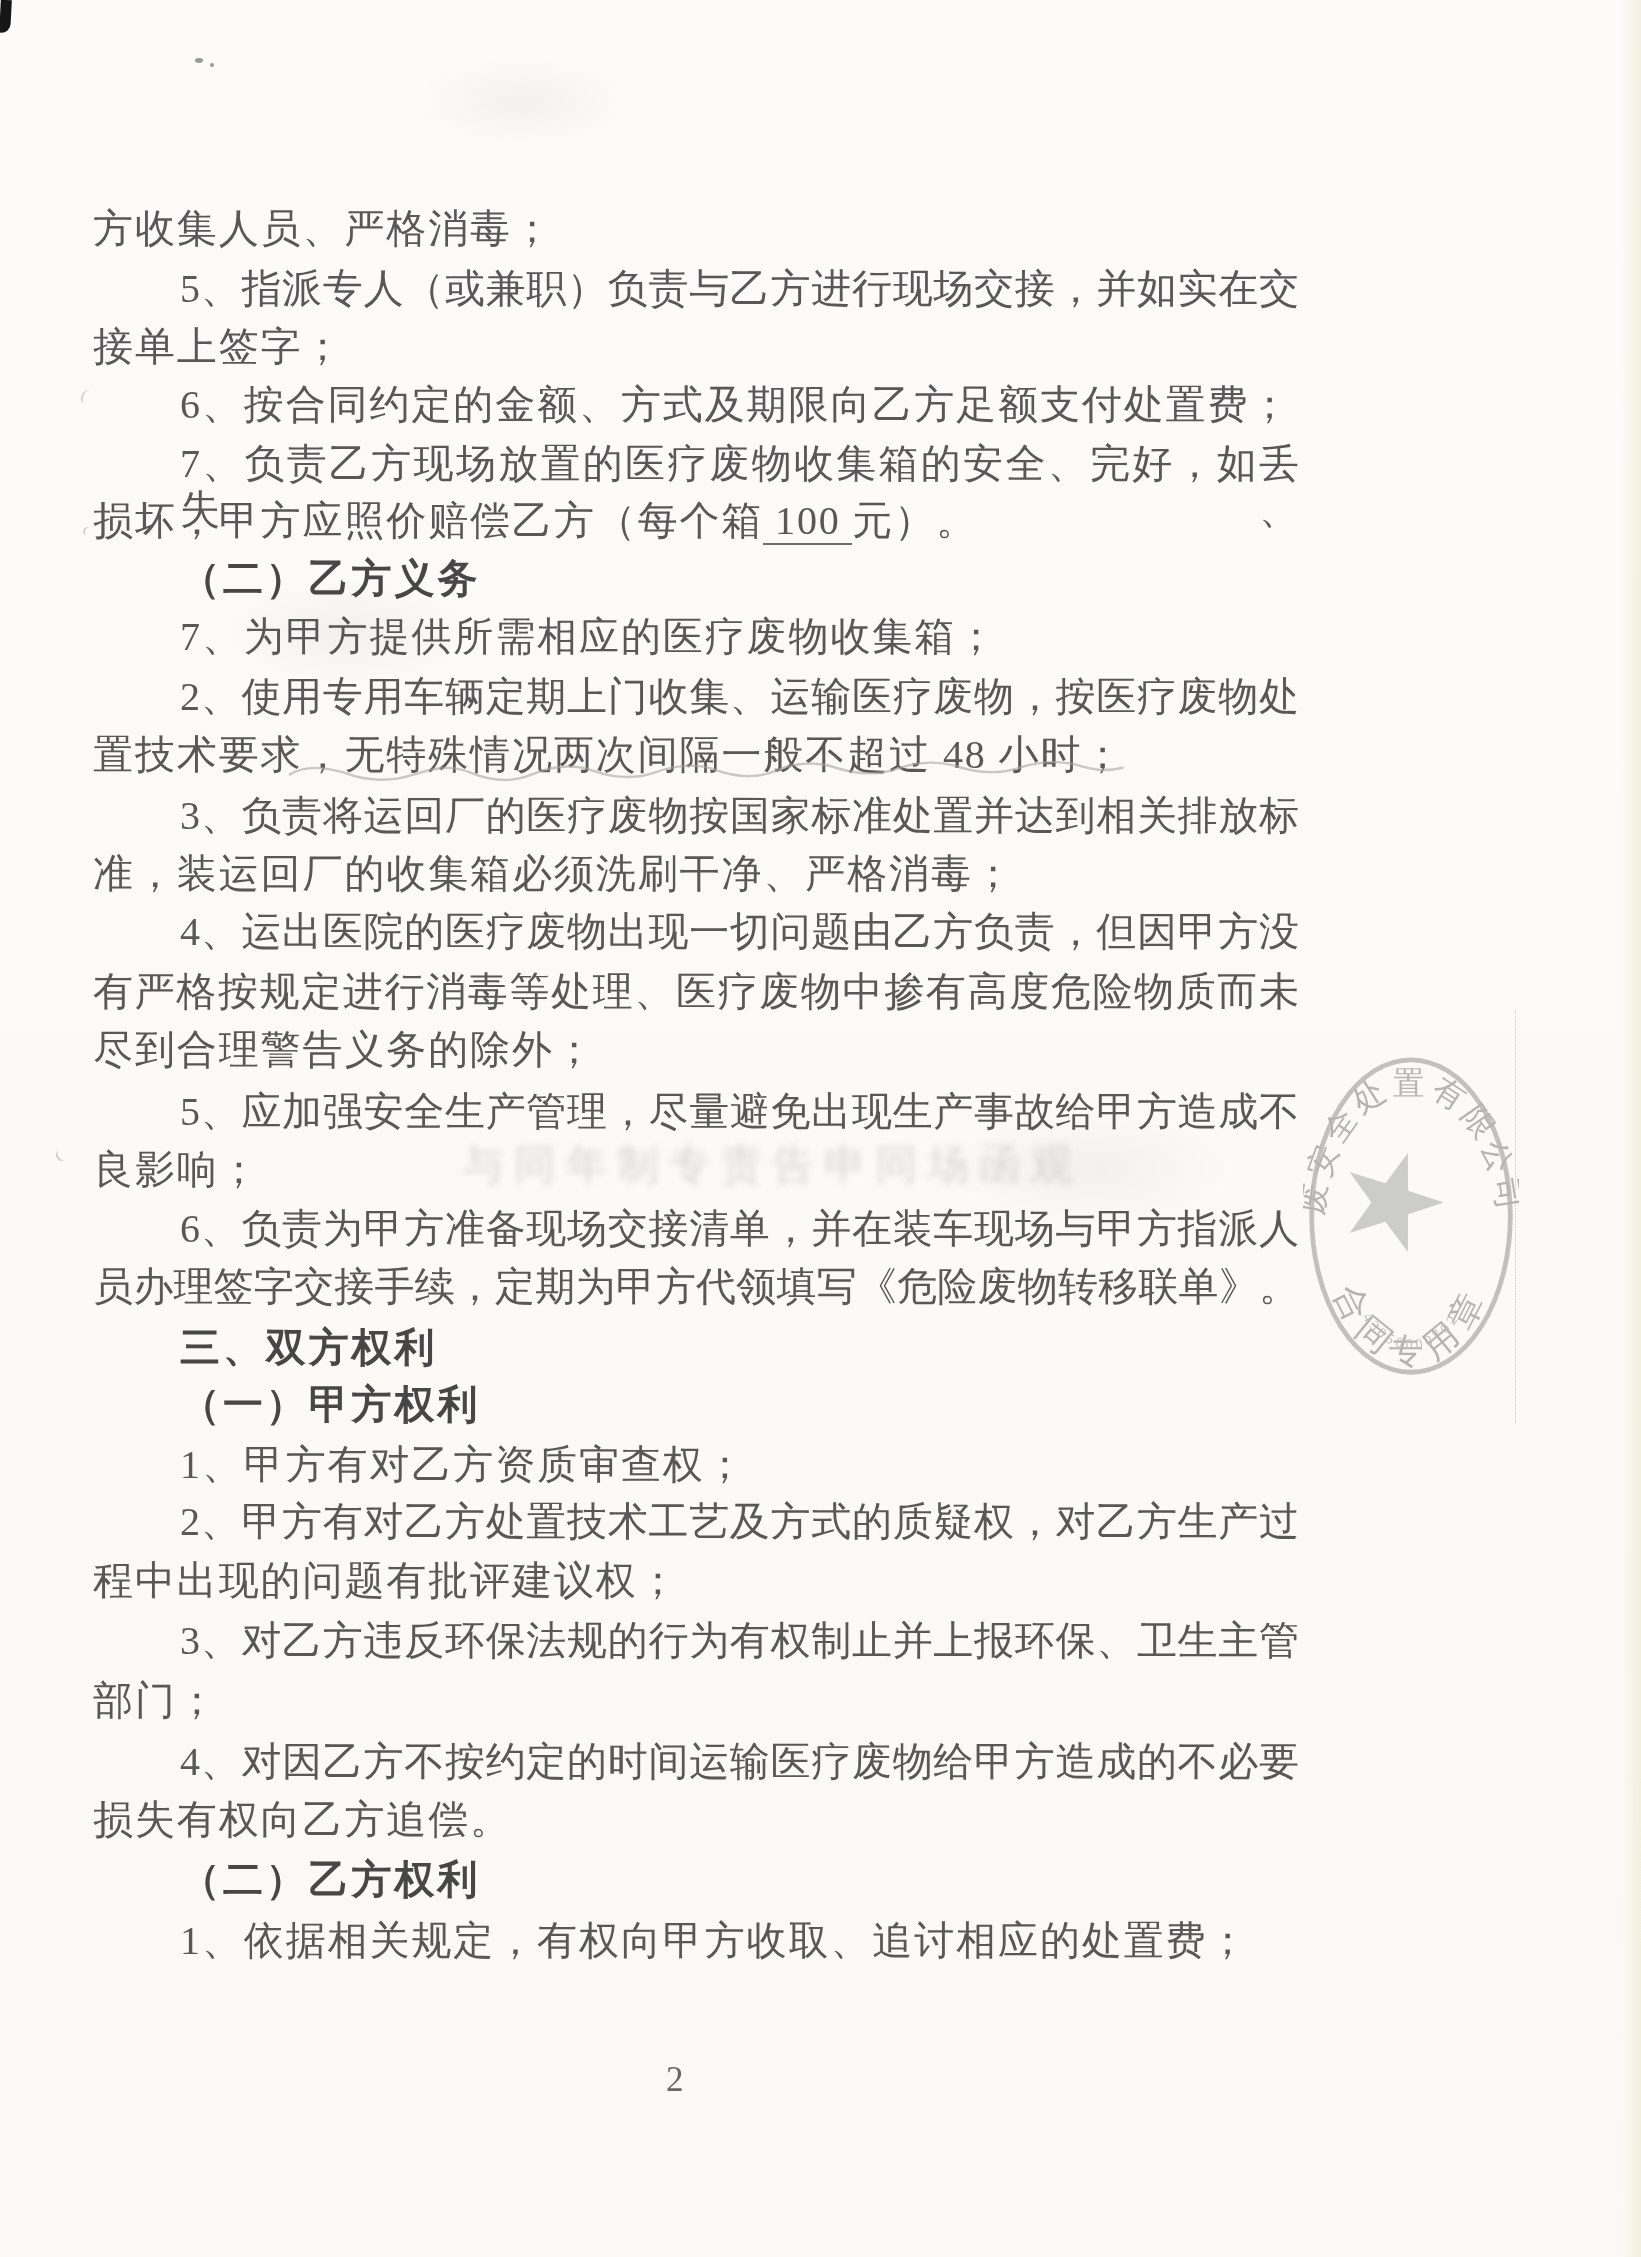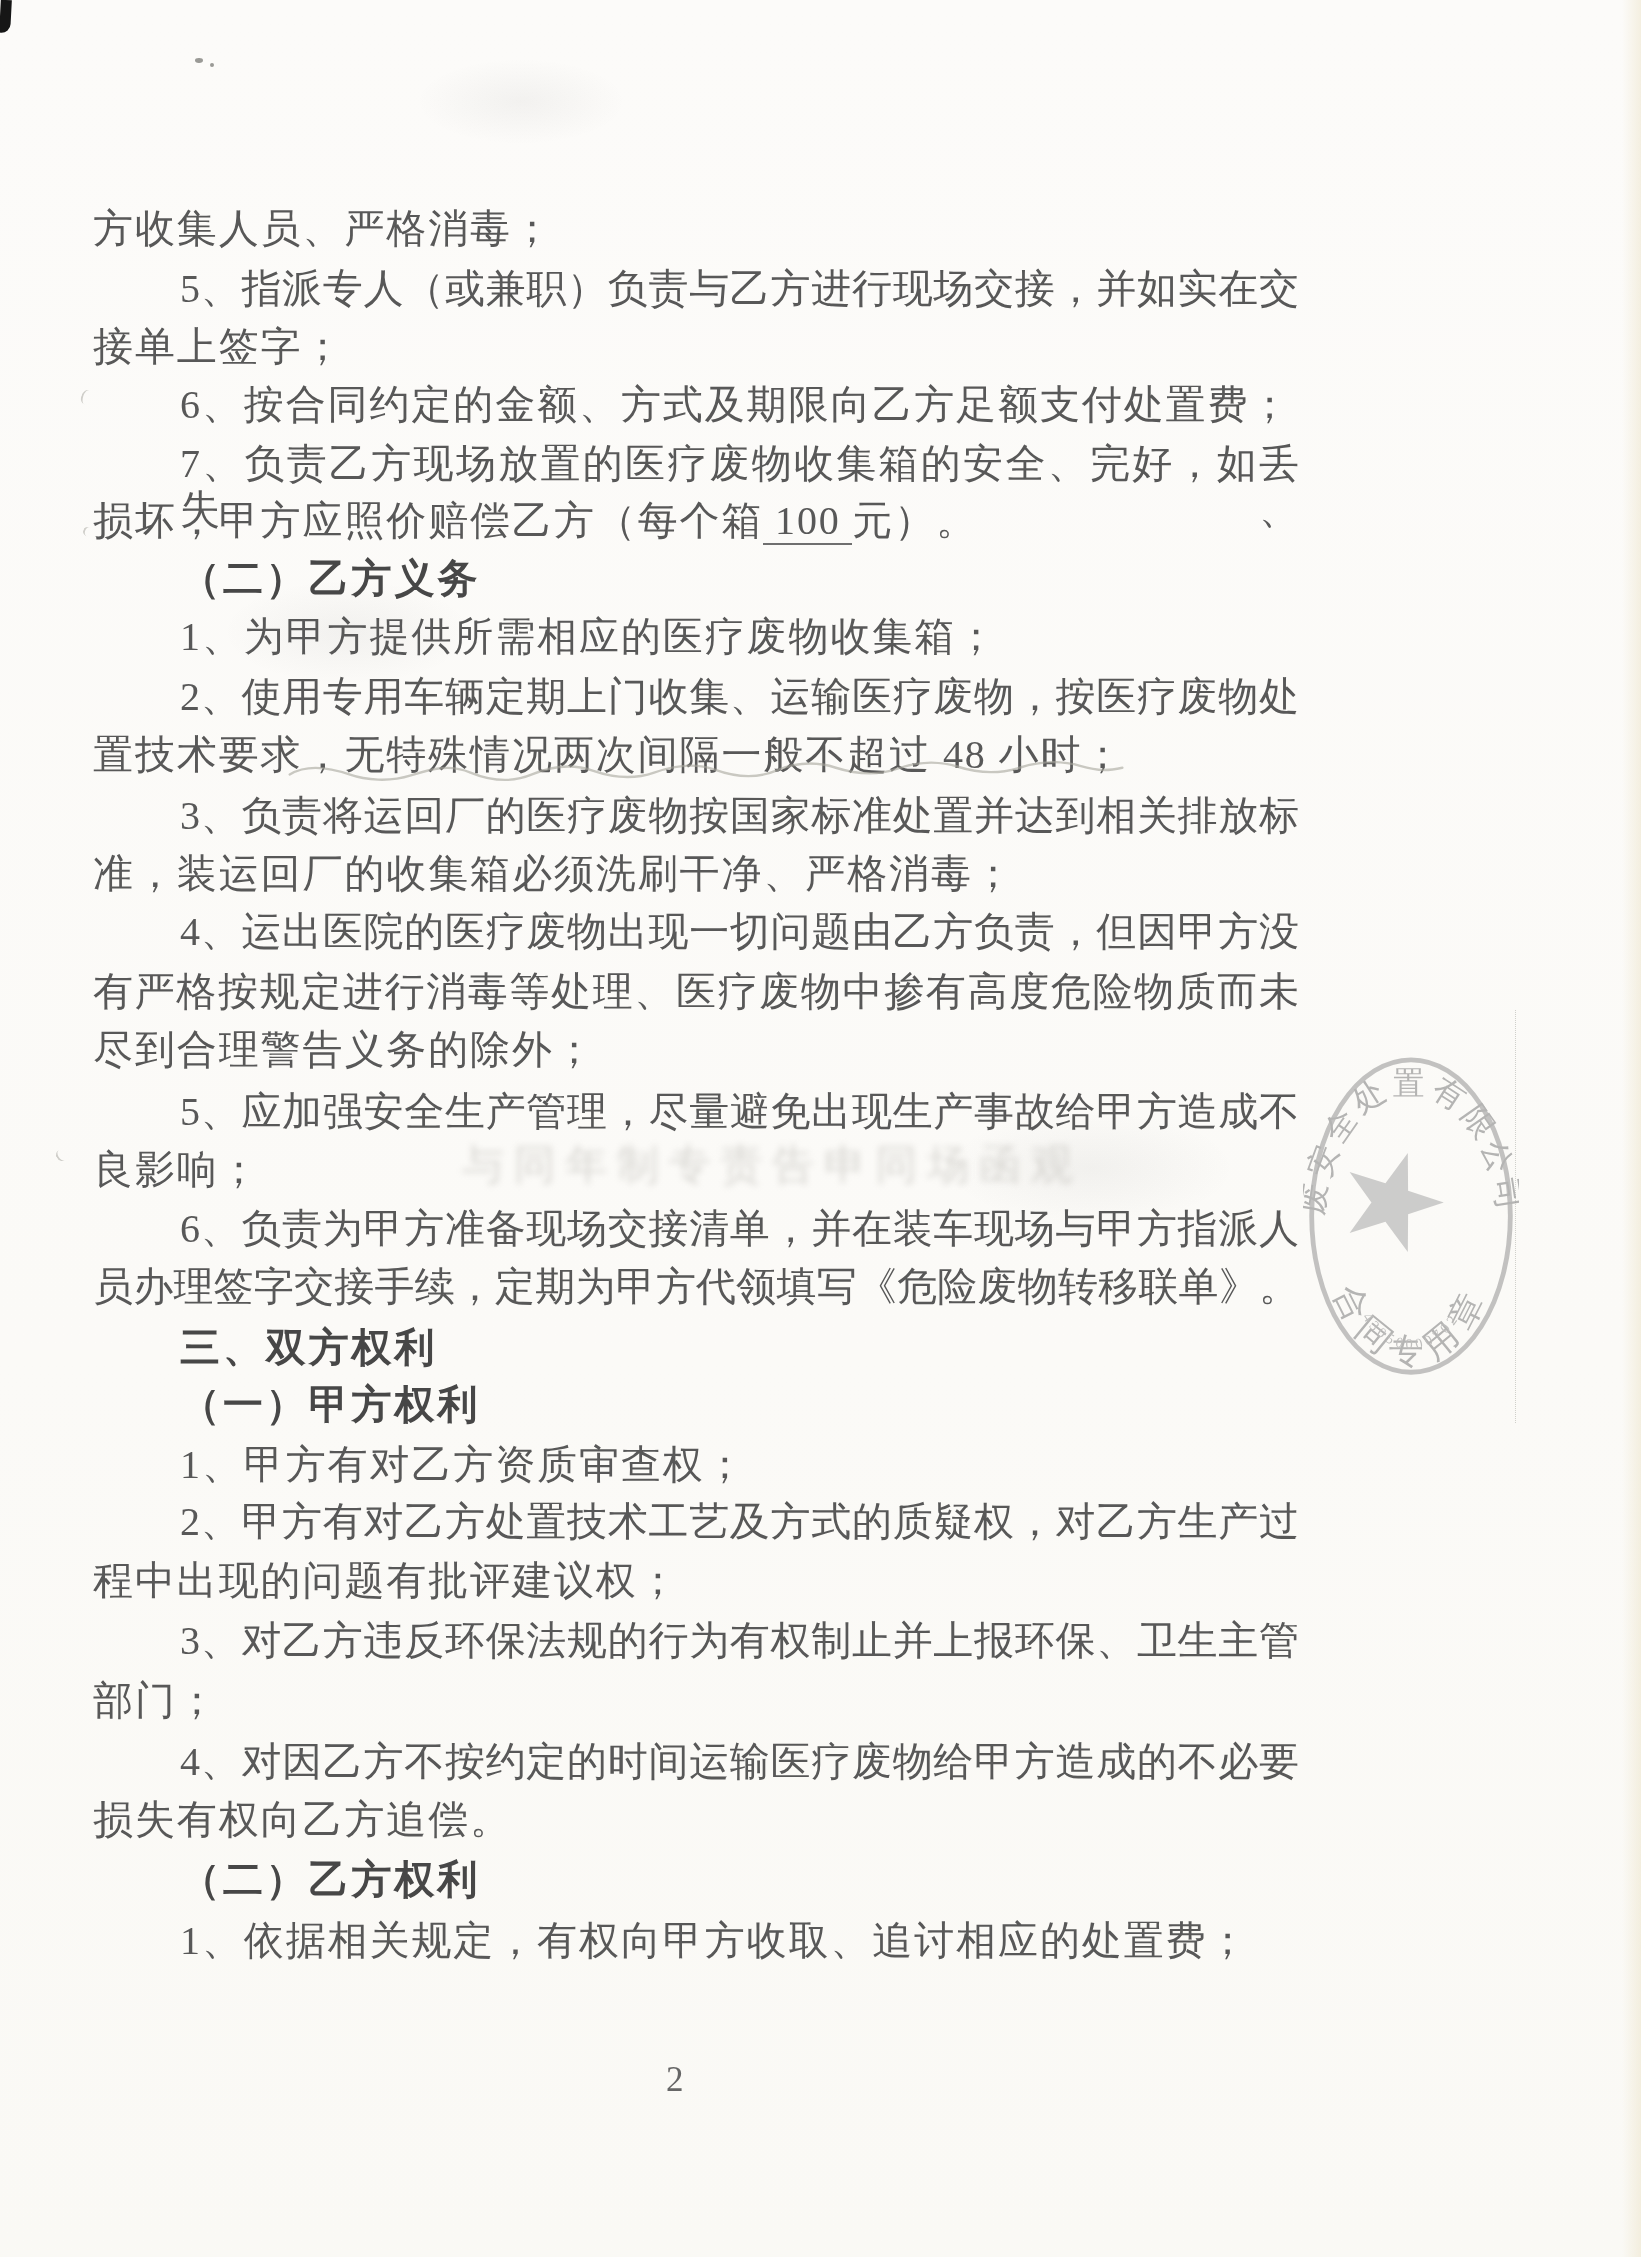--- a/index.html
+++ b/index.html
@@ -51,21 +51,21 @@
 
   <div class="bleed">与同年制专责告申同场函观</div>
 
   <div class="line flush" style="top:206px;">方收集人员、严格消毒；</div>
   <div class="line ind j" style="top:266px;">5、指派专人（或兼职）负责与乙方进行现场交接，并如实在交</div>
   <div class="line flush" style="top:324px;">接单上签字；</div>
   <div class="line ind" style="top:382px;">6、按合同约定的金额、方式及期限向乙方足额支付处置费；</div>
   <div class="line ind j" style="top:441px;">7、负责乙方现场放置的医疗废物收集箱的安全、完好，如丢失、</div>
   <div class="line flush" style="top:498px;text-align:right;"><span>损坏，甲方应照价赔偿乙方（每个箱</span><span class="u">100</span><span>元）。</span></div>
   <div class="line ind bold" style="top:556px;">（二）乙方义务</div>
-  <div class="line ind" style="top:614px;">1、为甲方提供所需相应的医疗废物收集箱；</div>
+  <div class="line ind" style="top:614px;">7、为甲方提供所需相应的医疗废物收集箱；</div>
   <div class="line ind j" style="top:674px;">2、使用专用车辆定期上门收集、运输医疗废物，按医疗废物处</div>
   <div class="line flush" style="top:732px;">置技术要求，无特殊情况两次间隔一般不超过 48 小时；</div>
   <div class="line ind j" style="top:793px;">3、负责将运回厂的医疗废物按国家标准处置并达到相关排放标</div>
   <div class="line flush" style="top:851px;">准，装运回厂的收集箱必须洗刷干净、严格消毒；</div>
   <div class="line ind j" style="top:909px;">4、运出医院的医疗废物出现一切问题由乙方负责，但因甲方没</div>
   <div class="line flush j" style="top:969px;">有严格按规定进行消毒等处理、医疗废物中掺有高度危险物质而未</div>
   <div class="line flush" style="top:1027px;">尽到合理警告义务的除外；</div>
   <div class="line ind j" style="top:1089px;">5、应加强安全生产管理，尽量避免出现生产事故给甲方造成不</div>
   <div class="line flush" style="top:1147px;">良影响；</div>
   <div class="line ind j" style="top:1206px;">6、负责为甲方准备现场交接清单，并在装车现场与甲方指派人</div>

